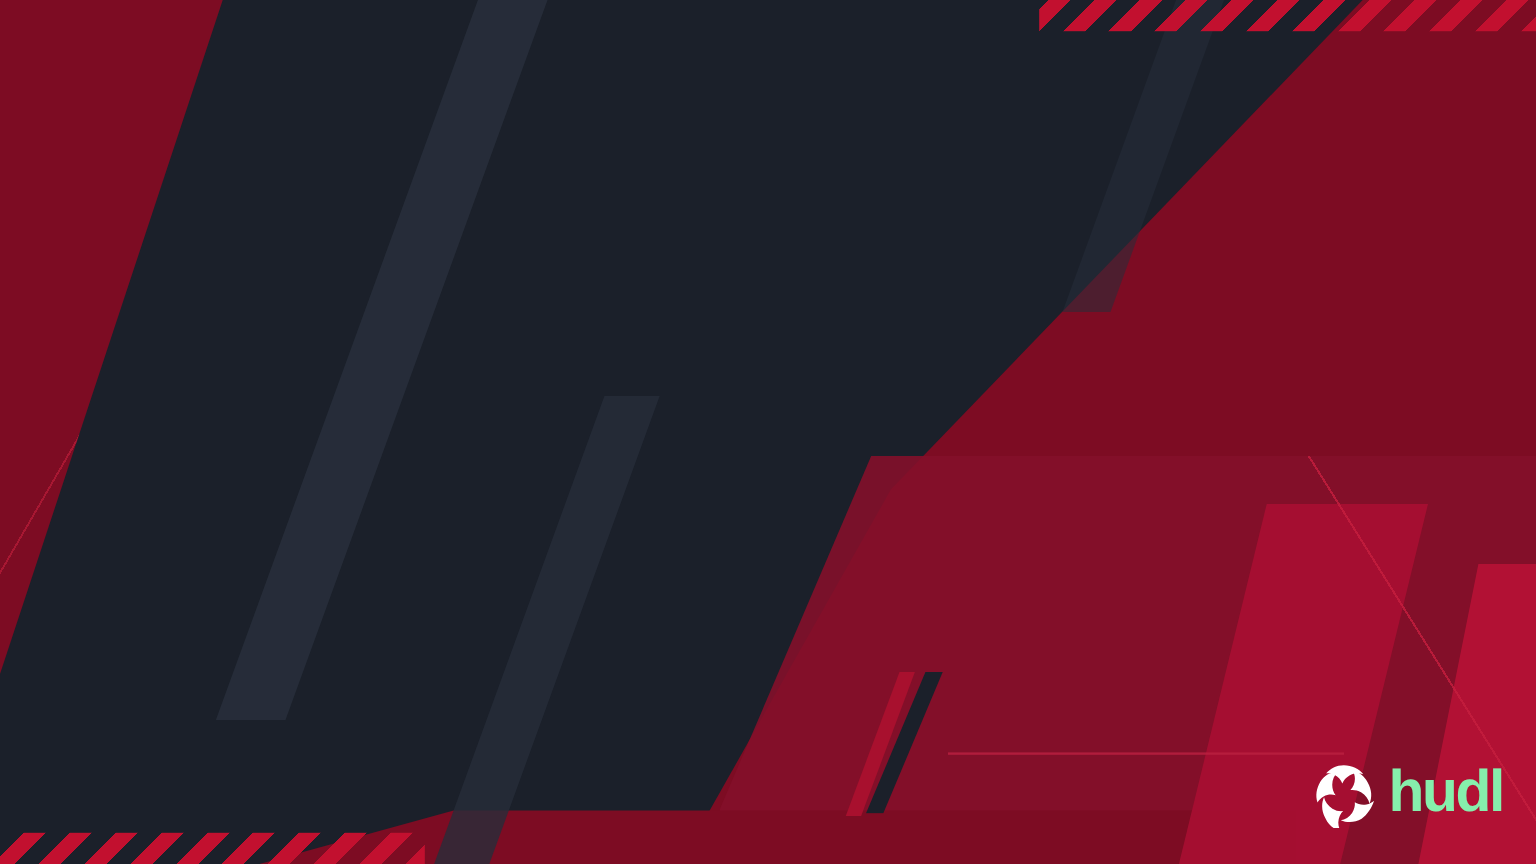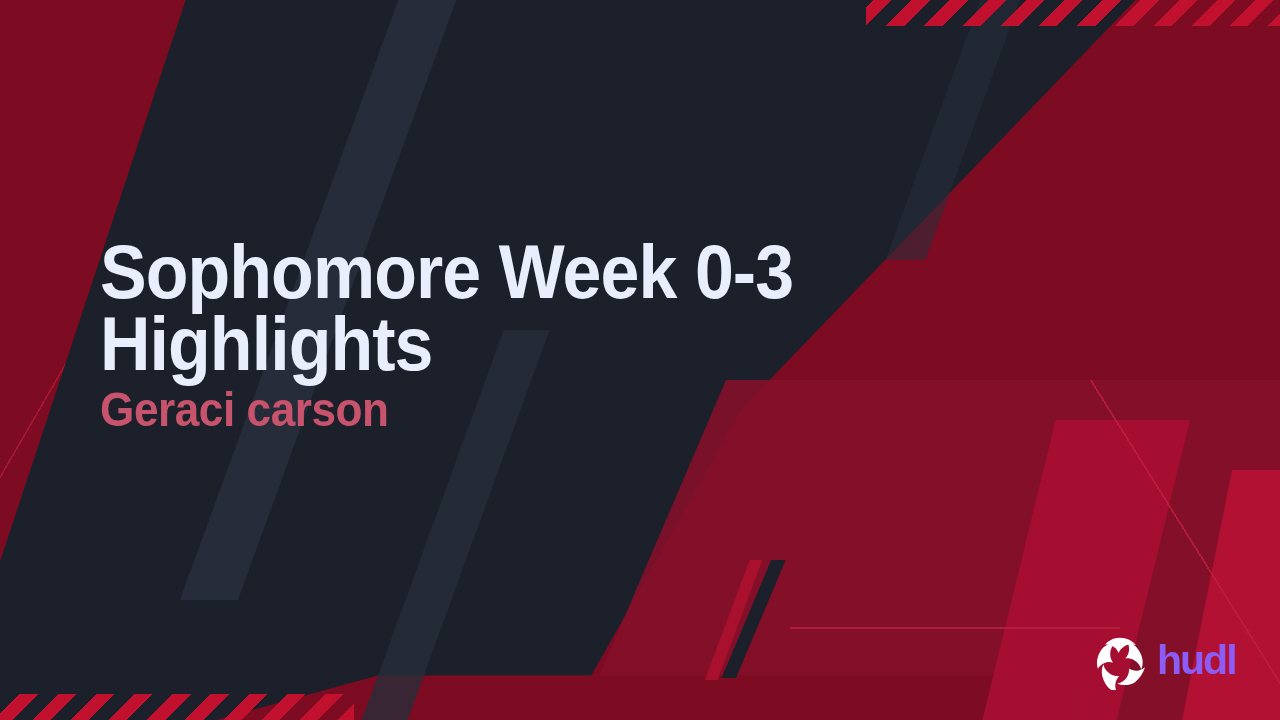--- a/index.html
+++ b/index.html
@@ -207,24 +207,24 @@
     position: absolute;
     left: 1092px;
     top: 634px;
     display: flex;
     align-items: center;
     gap: 9px;
   }
   .logo-mark { width: 56px; height: 56px; display: block; }
   .logo-word {
     font-family: "Liberation Sans", sans-serif;
-    font-size: 41px;
+    font-size: 49px;
     font-weight: bold;
     letter-spacing: -2px;
-    color: #8b5cf6;
+    color: #86efac;
     line-height: 1;
     transform: translateY(-2px);
   }
 </style>
 </head>
 <body>
 
 <div id="stage">
 
   <div class="shape left-crimson"></div>
@@ -244,24 +244,20 @@
   <div class="shape right-thin-slash"></div>
   <div class="shape navy-sliver"></div>
 
   <div class="shape sheen sheen-1"></div>
   <div class="shape sheen sheen-2"></div>
   <div class="shape sheen sheen-3"></div>
 
   <div class="shape stripe-band stripe-top"></div>
   <div class="shape stripe-band stripe-bottom"></div>
 
-  <div class="text-block">
-    <h1 class="title">Sophomore Week 0-3 Highlights</h1>
-    <div class="subtitle">Geraci carson</div>
-  </div>
 
   <div class="logo">
     <svg class="logo-mark" viewBox="0 0 64 64">
       <g fill="#ffffff">
         <path d="M31.8 4.2c7.8 0 14.6 3.4 18.6 8.6-4.1-1.6-8.9-1.4-13.2 1.1-3.3 1.9-5.6 4.7-6.8 7.8-1.2-3.5-3.8-6.6-7.6-8.4-2.6-1.2-5.3-1.6-7.9-1.3C18.8 7.5 24.9 4.2 31.8 4.2z"></path>
         <path d="M9.3 20.2c3.9-6.7 10.5-10 16.9-9.6-3.3 2.9-5.4 7.2-5.4 12.2 0 3.8 1.2 7.2 3.2 9.9-3.6-1.1-7.7-0.9-11.4 1.2-2.6 1.5-4.5 3.5-5.8 5.8C4.6 33.4 5.8 26.2 9.3 20.2z"></path>
         <path d="M54.6 20.6c3.9 6.7 4.3 14.2 1.7 20.1-1-4.3-3.8-8.2-8.1-10.7-3.3-1.9-6.8-2.5-10.1-2.1 2.6-2.7 4.3-6.4 4.3-10.7 0-3-0.8-5.7-2.2-8 5.8 1.2 11 4.9 14.4 11.4z"></path>
         <path d="M48.8 55.3c-6.5 3.8-14 3.9-19.9 1.3 4.2-0.7 8.2-3.1 10.8-7 2.1-3.2 2.9-6.8 2.6-10.1 3.1 2 7 2.9 11.1 2.1 2.8-0.5 5.2-1.8 7.2-3.5-2.1 6.8-6.3 13-11.8 17.2z"></path>
         <path d="M14.3 54.8c-3.8-6.7-4-14.2-1.3-20 0.9 4.3 3.7 8.2 8 10.8 3.2 2 6.8 2.7 10.1 2.3-2.6 2.7-4.3 6.3-4.5 10.6-0.1 3 0.7 5.7 2 8-5.8-1.1-11-4.6-14.3-11.7z"></path>
       </g>

